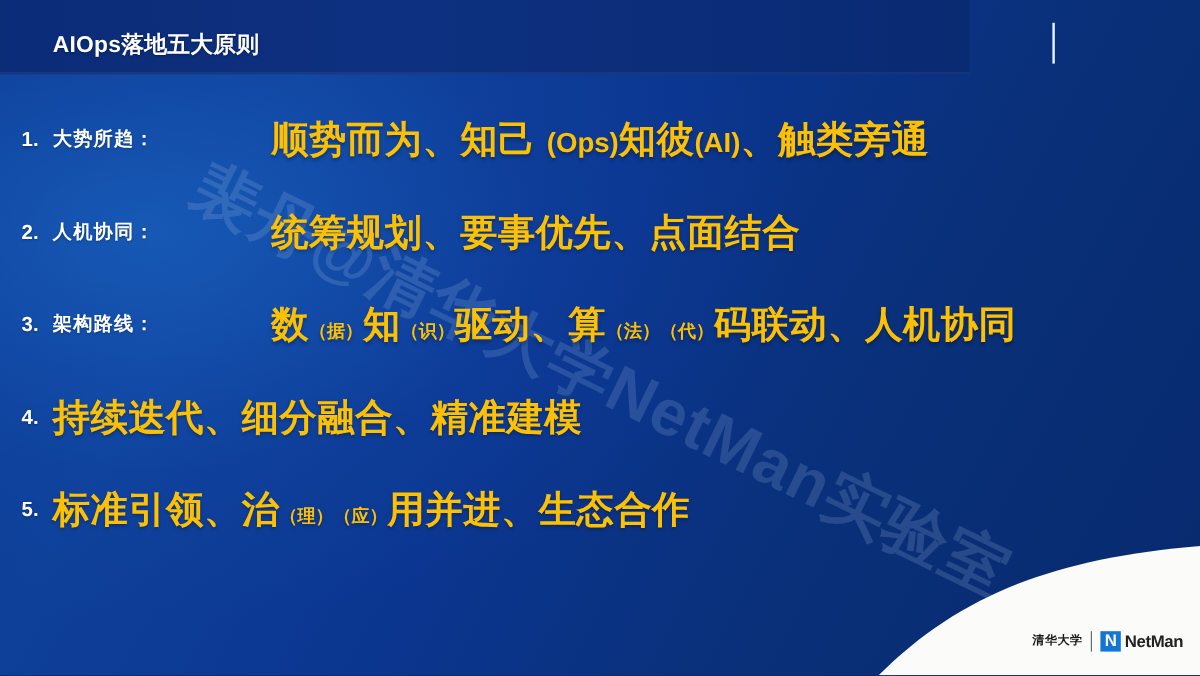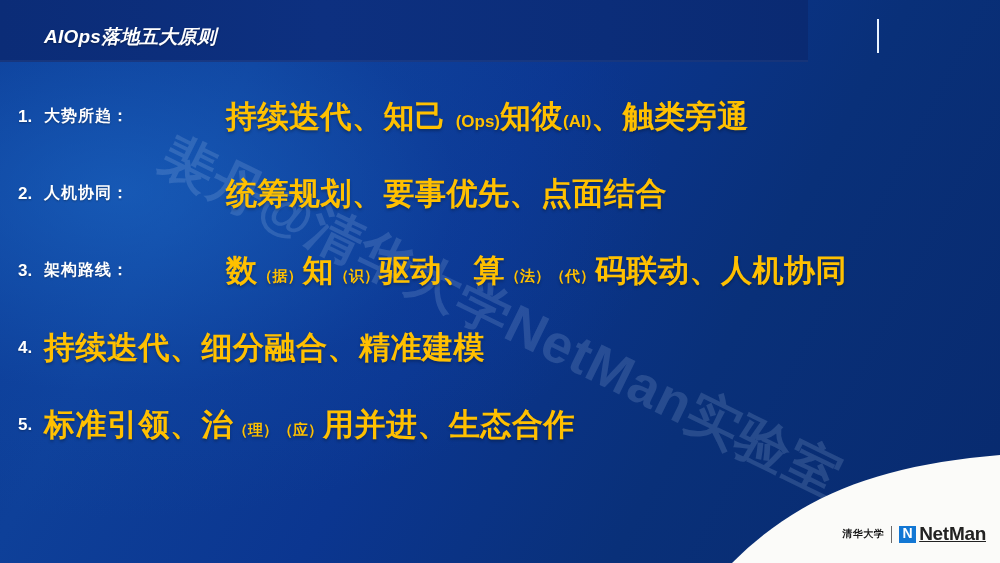--- a/index.html
+++ b/index.html
@@ -18,21 +18,20 @@
     font-family: "Liberation Sans", "DejaVu Sans", sans-serif;
     -webkit-font-smoothing: antialiased;
   }
 
   
   #header-band {
     position: absolute;
     left: 0; top: 0;
     width: 808px; height: 62px;
     background: linear-gradient(90deg, #0b2c77 0%, #0d3080 40%, #0b2d79 75%, #0a2a72 100%);
-    font-style: italic;
   }
   #header-band::after {
     content: "";
     position: absolute;
     left: 0; bottom: 0;
     width: 100%; height: 2px;
     background: rgba(255,255,255,0.05);
   }
   #page-title {
     position: absolute;
@@ -103,21 +102,21 @@
   .principle-content {
     flex: 1 1 auto;
     font-size: 31px;
     font-weight: bold;
     color: #ffc000;
     letter-spacing: 0.5px;
     white-space: nowrap;
     text-shadow: 0 2px 3px rgba(0,0,0,0.28);
   }
   .principle-content .sub {
-    font-size: 17px;
+    font-size: 23px;
     font-weight: bold;
     letter-spacing: 0;
   }
   .principle-content .sub-cn {
     font-size: 15px;
     font-weight: bold;
     letter-spacing: 0;
   }
 
   
@@ -164,44 +163,43 @@
     position: absolute;
     left: 0; top: -1px;
     width: 17px;
     text-align: center;
     font-size: 14px;
     font-weight: bold;
     color: #ffffff;
     font-family: "Liberation Sans", sans-serif;
   }
   #netman-wordmark {
-    font-size: 19px;
+    font-size: 14px;
     font-weight: bold;
     color: #222222;
     letter-spacing: -0.3px;
-    text-decoration: underline;
   }
 </style>
 </head>
 <body>
 
 <div id="slide">
 
   <div id="header-band">
     <div id="page-title">AIOps落地五大原则</div>
     <div id="header-accent-rule"></div>
   </div>
 
   <div id="watermark">裴丹@清华大学NetMan实验室</div>
 
   <div id="principles">
       <div class="principle-row">
         <div class="principle-index">1.</div>
         <div class="principle-label">大势所趋：</div>
-        <div class="principle-content"><span>持续迭代、知己 </span><span class="sub">(Ops)</span><span>知彼</span><span class="sub">(AI)</span><span>、触类旁通</span></div>
+        <div class="principle-content"><span>顺势而为、知己 </span><span class="sub">(Ops)</span><span>知彼</span><span class="sub">(AI)</span><span>、触类旁通</span></div>
       </div>
       <div class="principle-row">
         <div class="principle-index">2.</div>
         <div class="principle-label">人机协同：</div>
         <div class="principle-content"><span>统筹规划、要事优先、点面结合</span></div>
       </div>
       <div class="principle-row">
         <div class="principle-index">3.</div>
         <div class="principle-label">架构路线：</div>
         <div class="principle-content"><span>数</span><span class="sub-cn">（据）</span><span>知</span><span class="sub-cn">（识）</span><span>驱动、算</span><span class="sub-cn">（法）（代）</span><span>码联动、人机协同</span></div>

